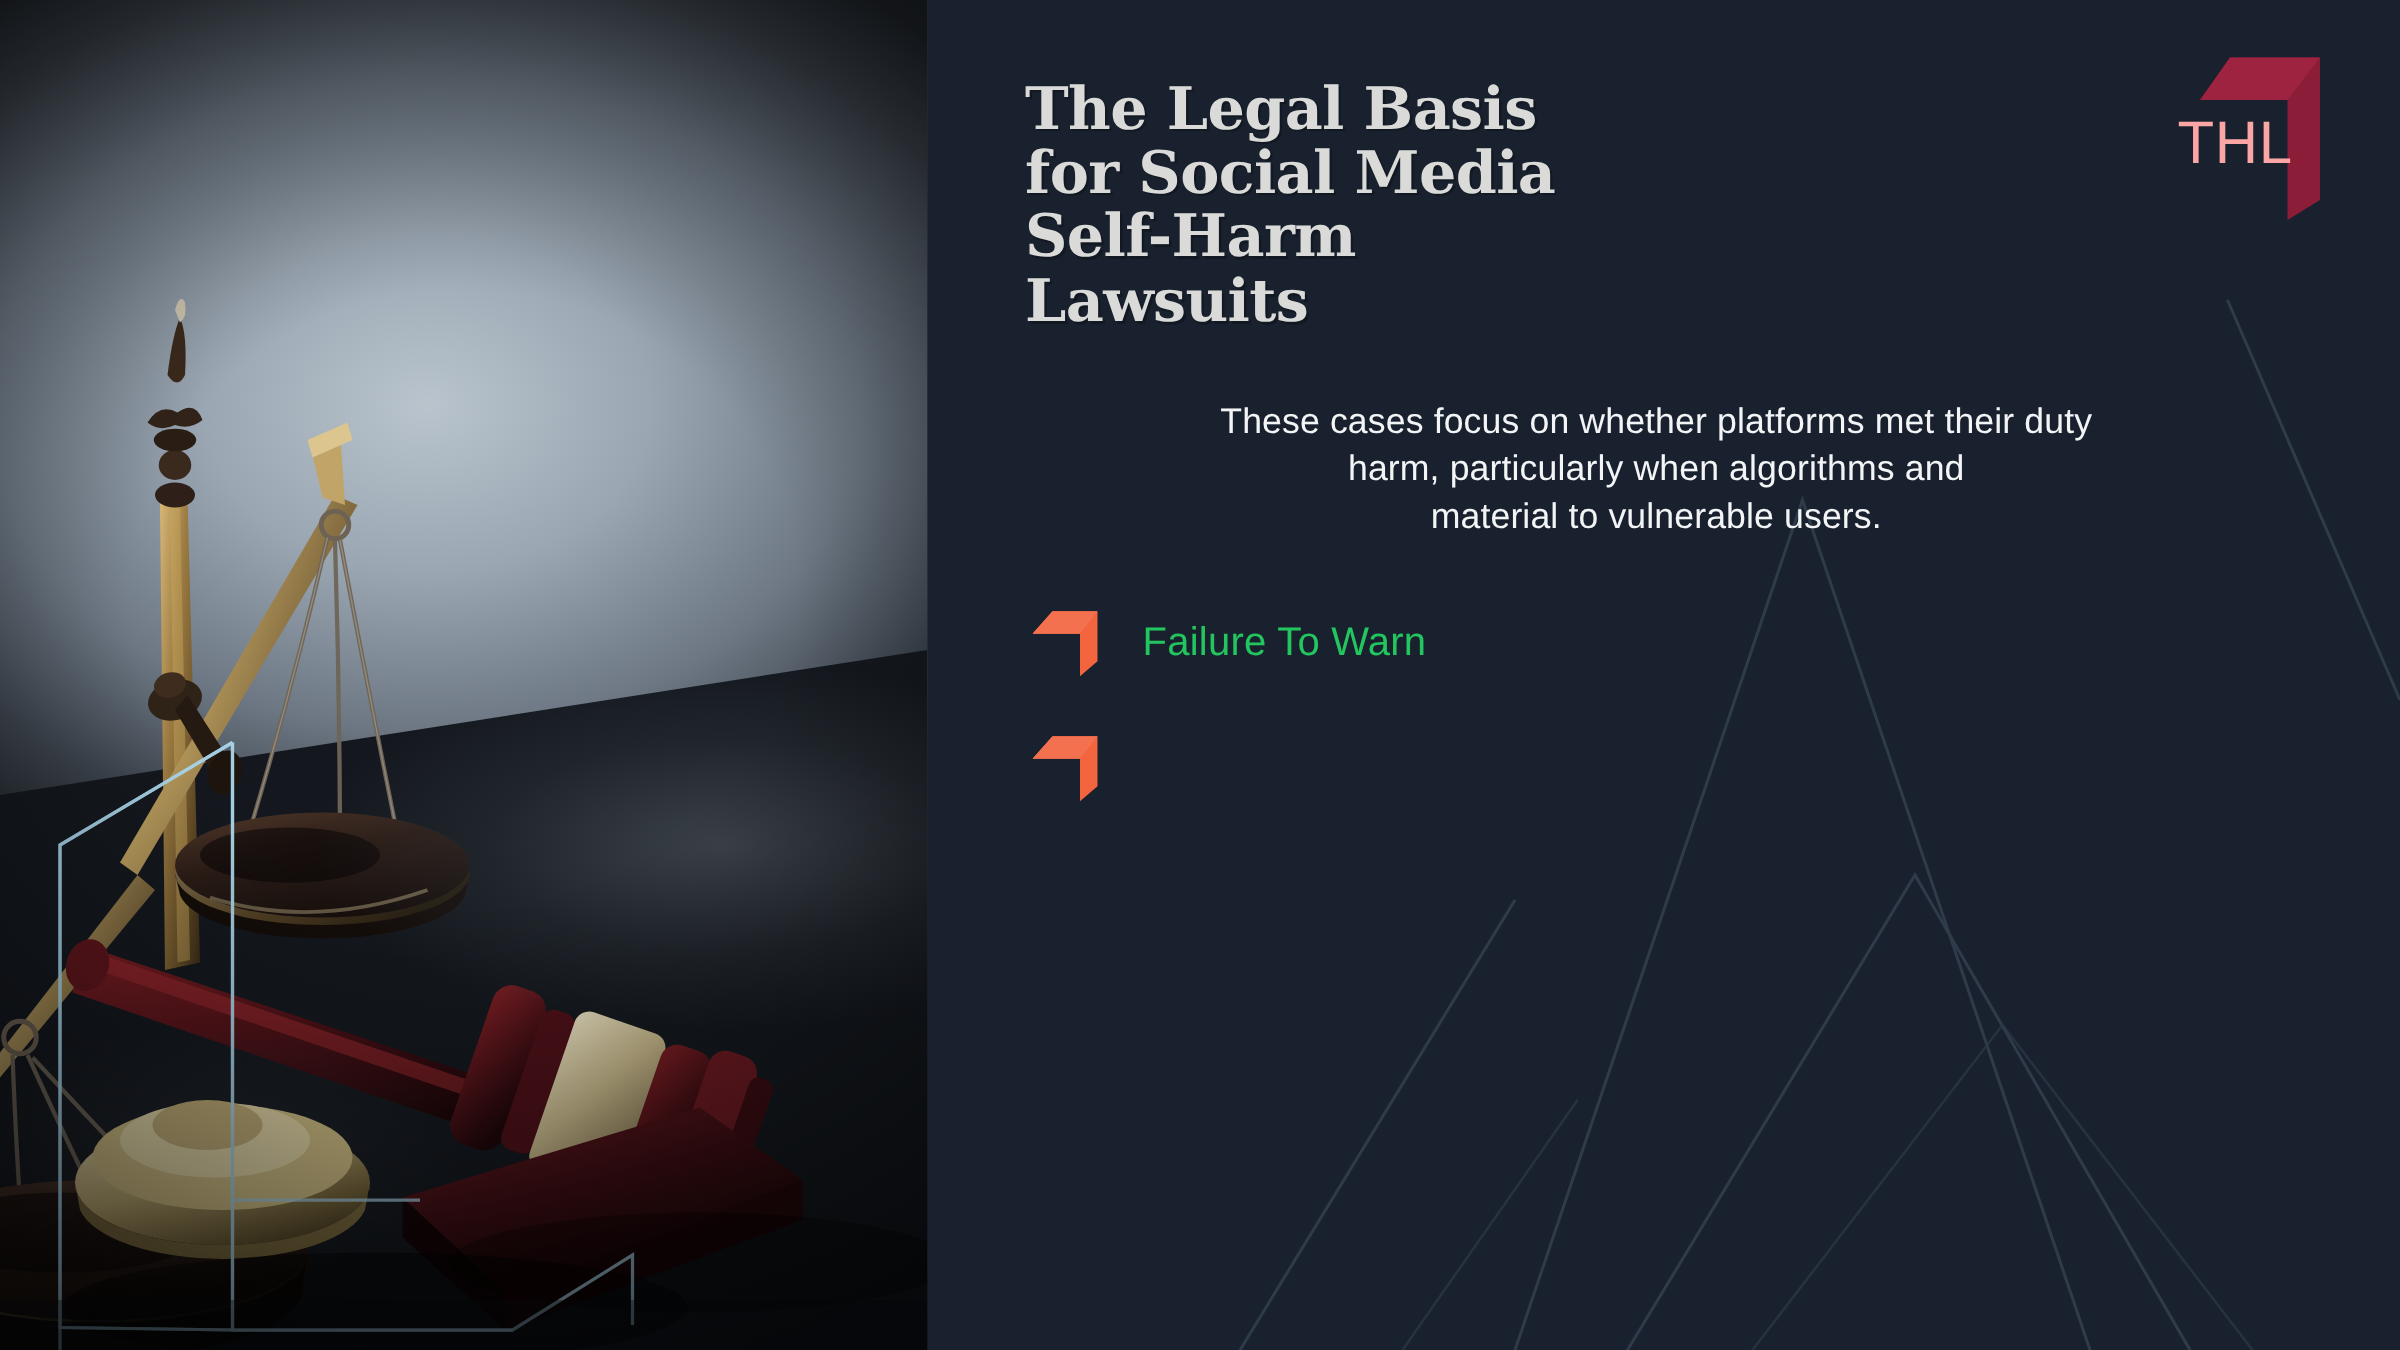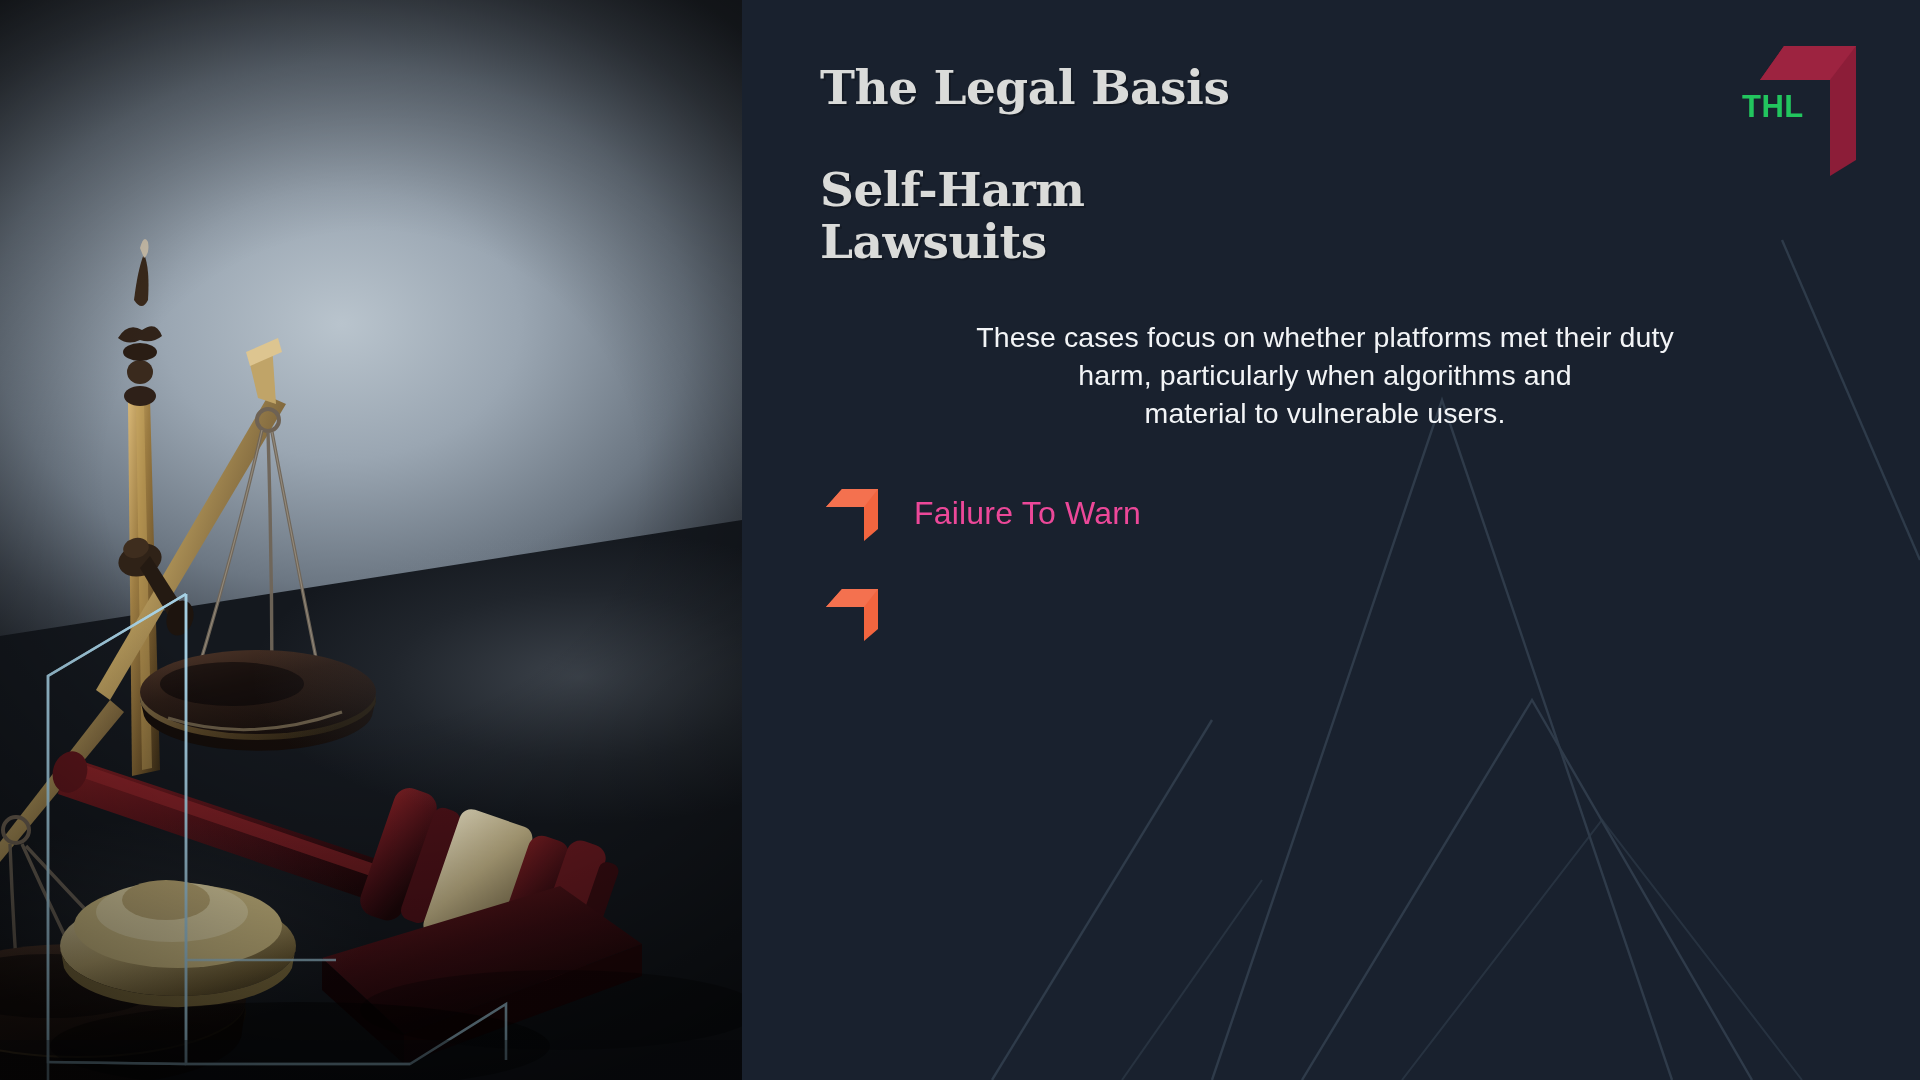--- a/index.html
+++ b/index.html
@@ -86,24 +86,24 @@
     right: 58px;
     top: 38px;
     width: 124px;
     height: 138px;
   }
   .logo-text {
     position: absolute;
     left: 4px;
     top: 53px;
     font-family: "Liberation Sans", sans-serif;
-    font-weight: 700;
-    font-size: 31px;
+    font-weight: 400;
+    font-size: 48px;
     letter-spacing: 0.5px;
-    color: #22c55e;
+    color: #fca5a5;
     line-height: 1;
   }
 
   
   .headline {
     font-family: "DejaVu Serif", "Liberation Serif", serif;
     font-weight: 700;
     font-size: 47px;
     line-height: 1.09;
     letter-spacing: -0.5px;
@@ -142,21 +142,21 @@
   .bullet-icon {
     flex: 0 0 58px;
     width: 58px;
     height: 56px;
     margin-right: 30px;
     display: block;
   }
   .bullet-label {
     font-family: "Liberation Sans", sans-serif;
     font-size: 32px;
-    color: #ec4899;
+    color: #22c55e;
     letter-spacing: 0.2px;
     line-height: 1;
     white-space: nowrap;
   }
 </style>
 </head>
 <body>
 
 <div id="slide">
 
@@ -337,21 +337,21 @@
         <path d="M22 42 L46 8 L118 8 L118 122 L92 138 L92 42 Z" fill="#8c1d38"></path>
         <path d="M22 42 L46 8 L118 8 L92 42 Z" fill="#9d2340"></path>
       </svg>
       <div class="logo-text">THL</div>
     </div>
 
     <div class="content-inner">
 
       <h1 class="headline">
         <span>The Legal Basis</span><br>
-        <br>
+        <span>for Social Media</span><br>
         <span>Self-Harm</span><br>
         <span>Lawsuits</span>
       </h1>
 
       <p class="body-copy">
         <span>These cases focus on whether platforms met their duty</span>
         <span>harm, particularly when algorithms and</span>
         <span>material to vulnerable users.</span>
       </p>
 

